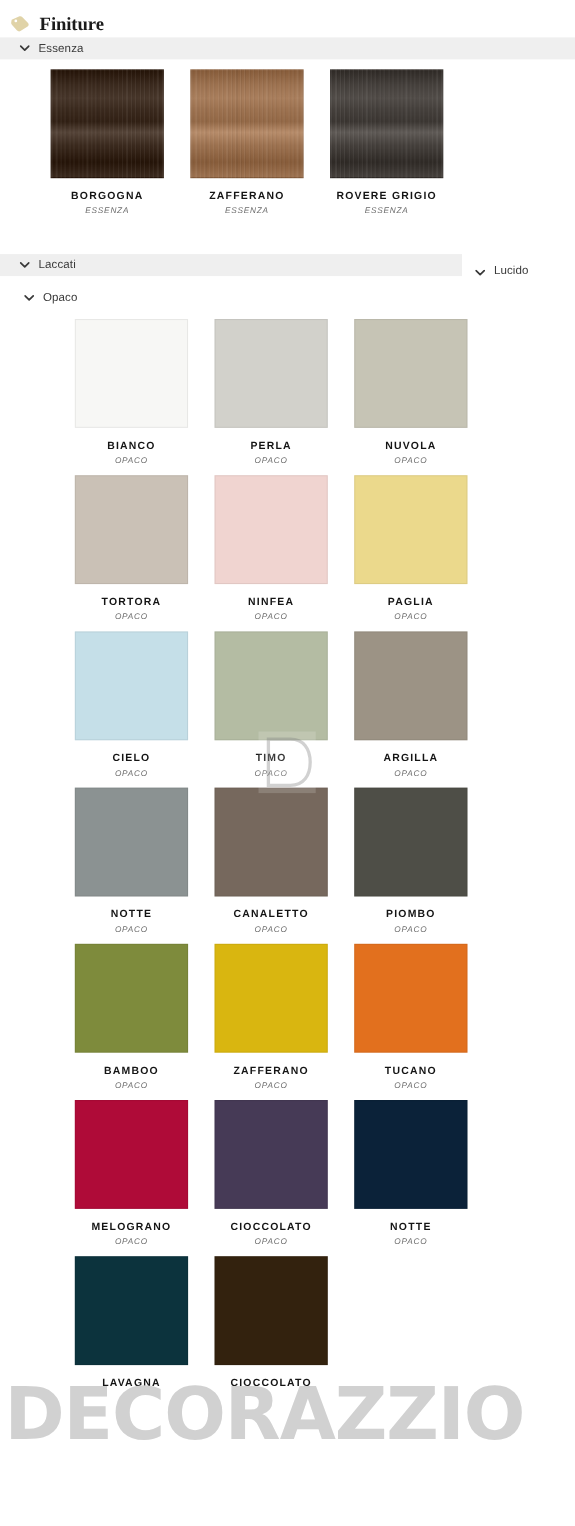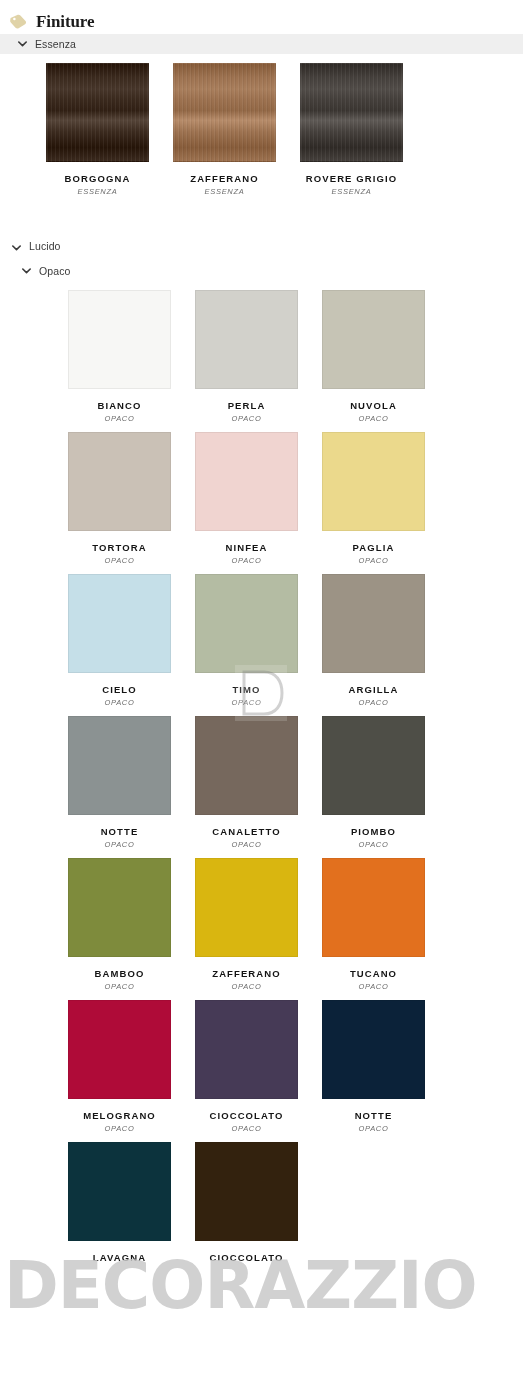--- a/index.html
+++ b/index.html
@@ -178,20 +178,28 @@
     <div class="swatch-cell">
       <div class="swatch-chip" style="background: repeating-linear-gradient(90deg, rgba(255, 255, 255, 0.06) 0px, rgba(255, 255, 255, 0.06) 1px, rgba(0, 0, 0, 0.05) 1px, rgba(0, 0, 0, 0.05) 2px, rgba(255, 255, 255, 0) 2px, rgba(255, 255, 255, 0) 4px), linear-gradient(rgb(47, 42, 38) 0%, rgb(69, 64, 60) 14%, rgb(81, 76, 72) 26%, rgb(69, 64, 60) 36%, rgb(59, 54, 50) 48%, rgb(95, 90, 86) 58%, rgb(69, 64, 60) 70%, rgb(47, 42, 38) 86%, rgb(69, 64, 60) 100%);"></div>
       <div class="swatch-name">ROVERE GRIGIO</div>
       <div class="swatch-sub">ESSENZA</div>
     </div>
   </div>
 
 <div class="spacer-lg"></div>
 
 <div class="header-split">
+  <div class="group-header">
+    <span>
+      <svg class="chev" width="9" height="6" viewBox="0 0 9 6" aria-hidden="true">
+        <path d="M0.8 1 L4.5 4.6 L8.2 1" stroke="#3a3a3a" stroke-width="1.6" fill="none" stroke-linecap="round" stroke-linejoin="round"></path>
+      </svg>
+    </span>
+    <span class="group-label">Laccati</span>
+  </div>
   <div class="group-header side">
     <span>
       <svg class="chev" width="9" height="6" viewBox="0 0 9 6" aria-hidden="true">
         <path d="M0.8 1 L4.5 4.6 L8.2 1" stroke="#3a3a3a" stroke-width="1.6" fill="none" stroke-linecap="round" stroke-linejoin="round"></path>
       </svg>
     </span>
     <span class="group-label">Lucido</span>
   </div>
 </div>
 

